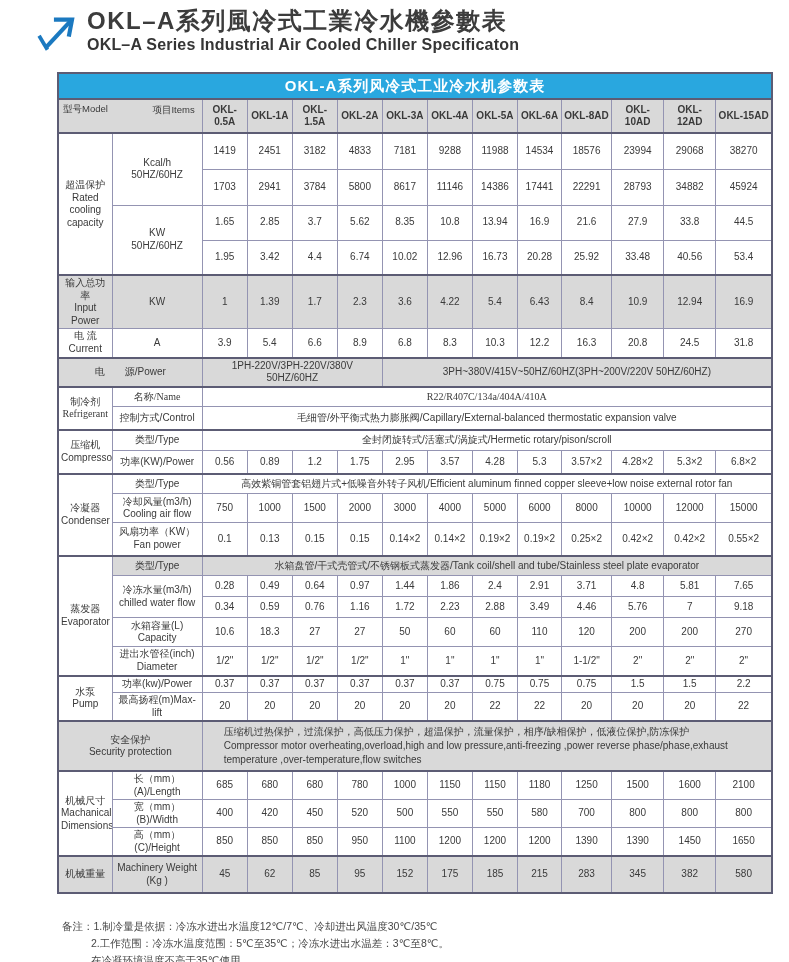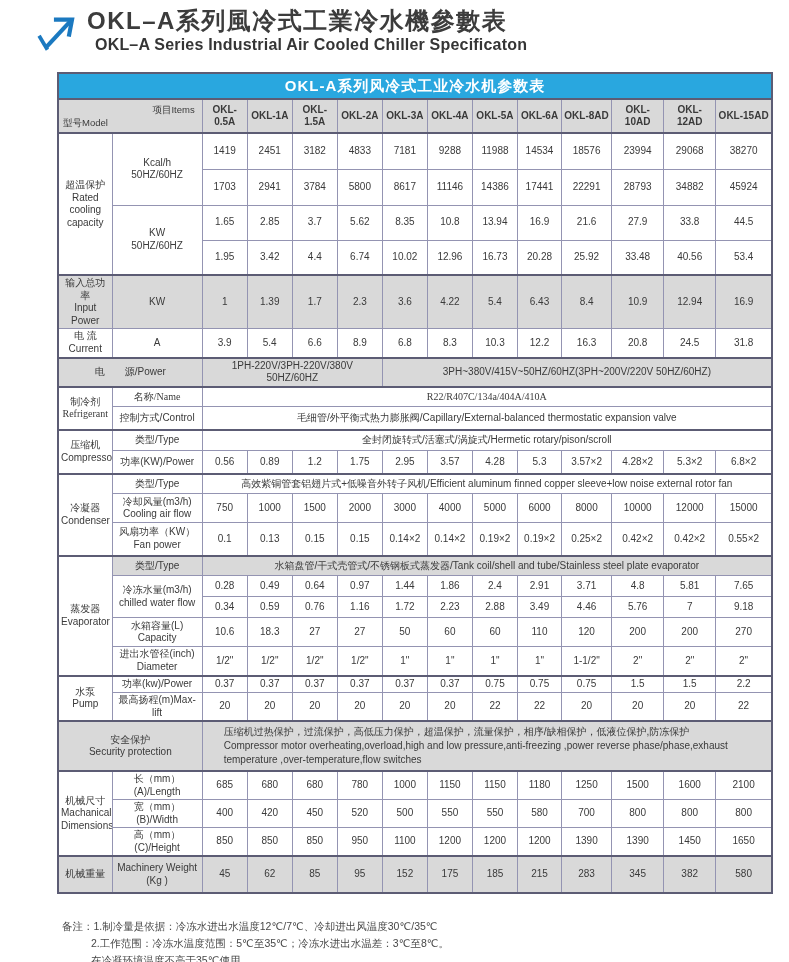--- a/index.html
+++ b/index.html
@@ -10,37 +10,37 @@
     --line-dark:#5c5c74;
   }
   *{box-sizing:border-box;}
   body{
     margin:0;width:789px;height:962px;background:#ffffff;
     font-family:"Liberation Sans","DejaVu Sans",sans-serif;color:#3a3a3a;
   }
   .hdr{display:flex;align-items:flex-start;padding:7px 0 0 27px;}
   .arrow{width:52px;height:52px;margin:0 8px 0 0;flex:none;}
   .titles h1{margin:0;font-size:24px;font-weight:bold;color:#3c3c3c;letter-spacing:1.5px;line-height:1.15;}
-  .titles h2{margin:1px 8px 0;font-size:16px;font-weight:bold;color:#353535;letter-spacing:.2px;}
+  .titles h2{margin:1px 0 0;font-size:16px;font-weight:bold;color:#353535;letter-spacing:.2px;}
 
   table{border-collapse:collapse;table-layout:fixed;width:716px;margin:13px 0 0 57px;border:2px solid var(--line-dark);}
   td{border:1px solid var(--line);text-align:center;vertical-align:middle;padding:1px 2px;
      font-size:10px;color:#3a3a3a;line-height:1.25;overflow:hidden;}
   tr.sec td{border-top:2px solid var(--line-dark);}
   .cap{background:var(--blue);color:#ffffff;font-size:15px;font-weight:bold;letter-spacing:1px;border-left:none;border-right:none;}
   .g-row td,.g{background:var(--gray);}
   .model-h{font-weight:600;font-size:10px;}
   .rl,.sl{white-space:pre-line;font-size:10px;}
   .span{font-size:10px;}
   .left{text-align:left;padding:3px 21px;white-space:pre-line;font-size:10px;line-height:1.38;}
   .corner{position:relative;padding:0;
     background-color:var(--gray);
     background-image:linear-gradient(to bottom right,transparent 49.4%,#7d7d90 49.4%,#7d7d90 50.6%,transparent 50.6%);}
   .corner span{position:absolute;font-size:9.5px;color:#3a3a3a;}
-  .c-model{left:4px;bottom:3px;}
+  .c-model{left:4px;bottom:17px;}
   .c-items{right:7px;top:4px;}
 
   .notes{margin:24px 0 0 62px;font-size:10.5px;color:#474747;line-height:1.62;}
   .note{white-space:pre-wrap;}
   .note.i1{margin-left:29px;}
 </style>
 </head>
 <body>
 
 <div class="page">

